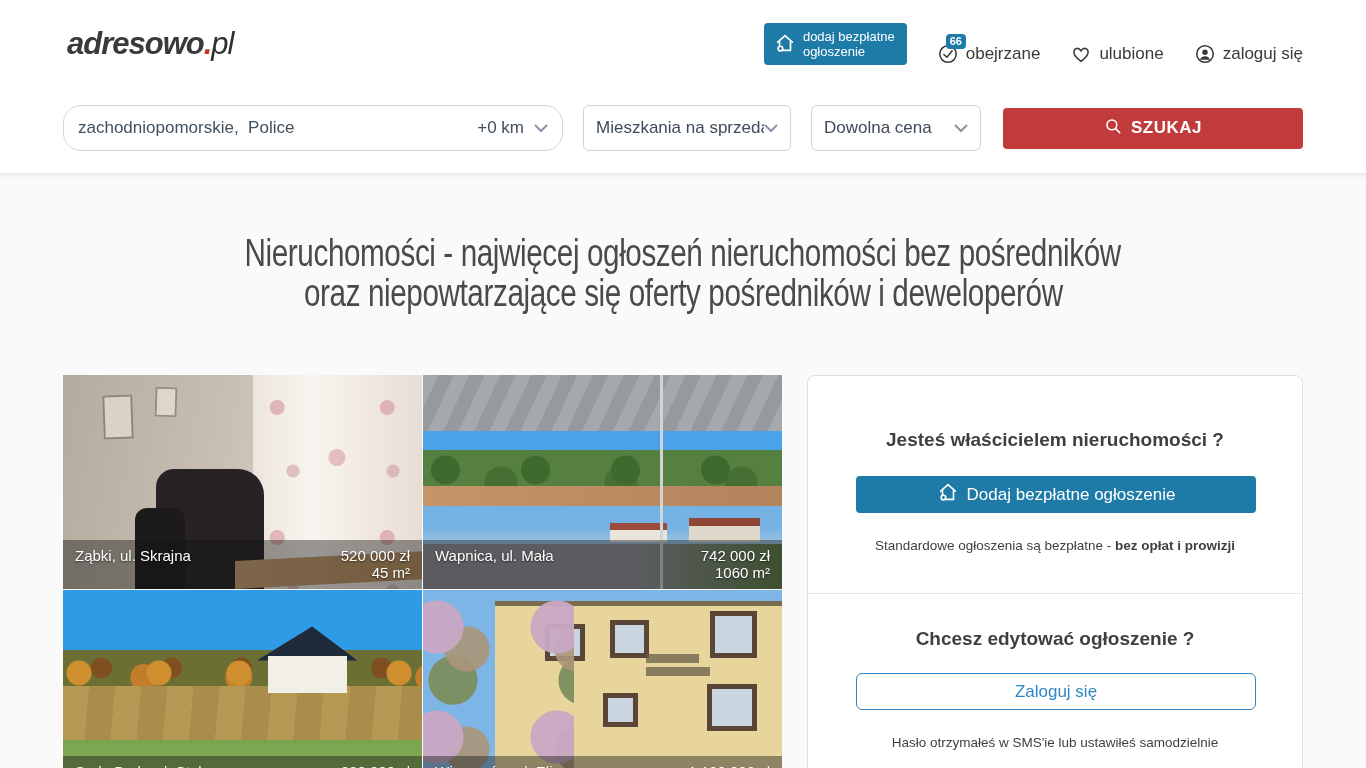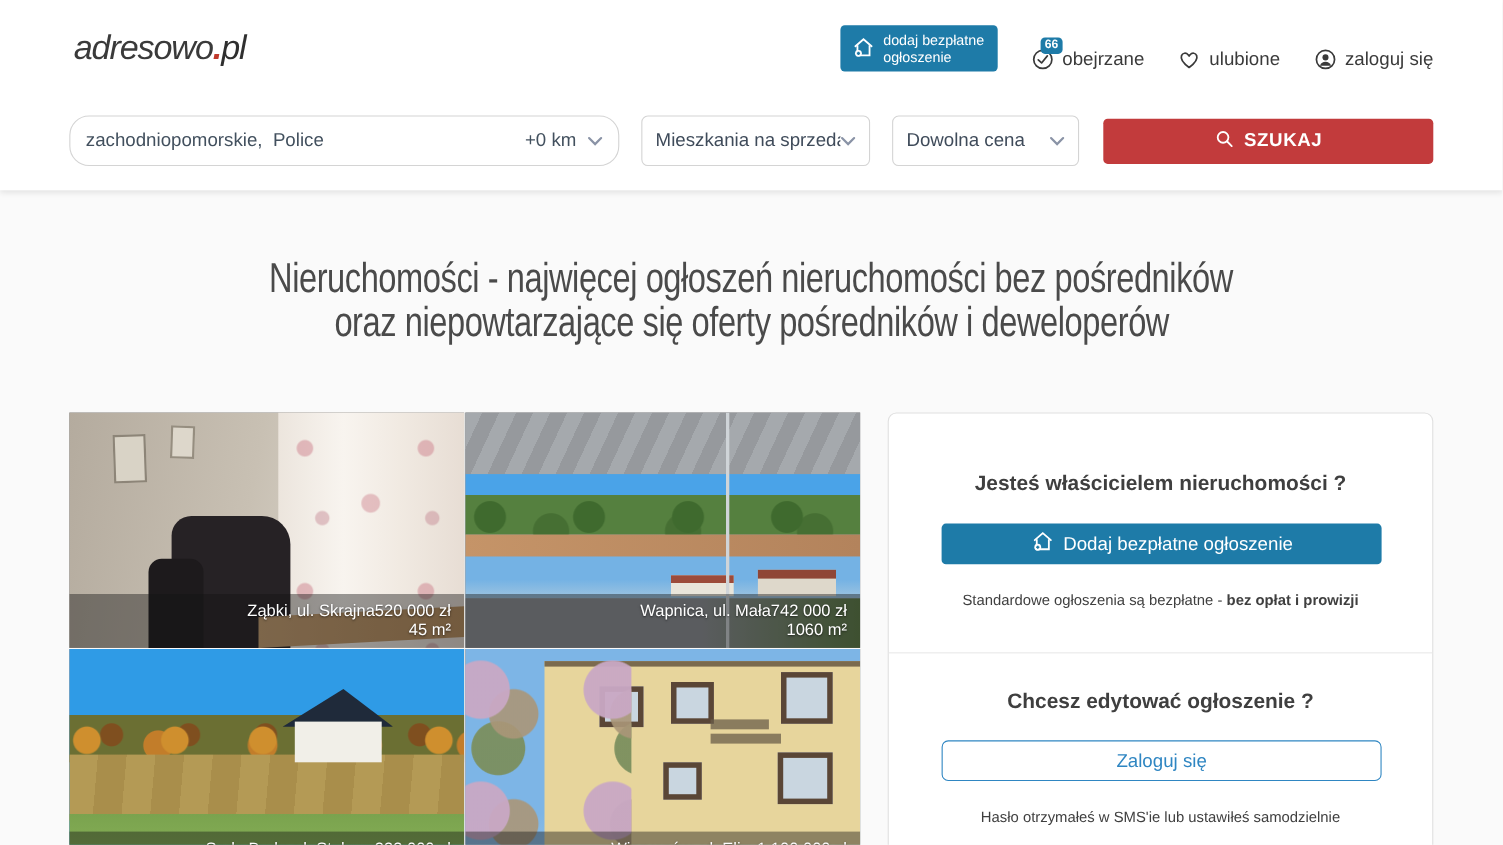--- a/index.html
+++ b/index.html
@@ -4,21 +4,21 @@
 <style>
   * { margin:0; padding:0; box-sizing:border-box; }
   html,body { width:1366px; height:768px; overflow:hidden; background:#fafafa;
     font-family:"Liberation Sans", sans-serif; color:#3d3d3d; }
 
   
   .chrome { background:#fff; box-shadow:0 2px 5px rgba(0,0,0,.09); position:relative; z-index:5; }
   .header { height:88px; display:flex; align-items:center; justify-content:space-between;
     padding:0 63px; }
   .logo { font-size:31px; font-style:italic; letter-spacing:-1px; cursor:pointer; margin-left:4px; white-space:nowrap; }
-  .logo .main { font-weight:normal; color:#3a3a3a; }
+  .logo .main { font-weight:bold; color:#3a3a3a; }
   .logo .dot  { font-weight:bold; color:#c0392b; }
   .logo .suf  { font-weight:normal; color:#2f2f2f; }
 
   .hdr-right { display:flex; align-items:flex-end; gap:30px; }
   .add-btn { background:#1e7ba8; color:#fff; border:none; border-radius:4px;
     padding:6px 12px 6px 10px; display:flex; align-items:center; gap:7px; cursor:pointer;
     font-size:13px; line-height:15px; text-align:left; font-family:inherit; }
   .hdr-item { display:flex; align-items:center; gap:7px; font-size:17px; color:#3a3a3a;
     cursor:pointer; position:relative; }
   .hdr-item svg { display:block; }
@@ -49,21 +49,21 @@
     white-space:nowrap; letter-spacing:-.5px; }
 
   
   .content { display:flex; margin:62px 63px 0; align-items:flex-start; }
 
   .grid { width:719px; display:grid; grid-template-columns:359px 359px; grid-auto-rows:214px; gap:1px; }
   .tile { position:relative; overflow:hidden; cursor:pointer; background:#888; }
   .photo { position:absolute; inset:0; }
   .photo div { position:absolute; }
   .tile-footer { position:absolute; left:0; right:0; bottom:0; min-height:48px;
-    background:rgba(20,20,20,.42); color:#fff; display:flex; justify-content:flex-end;
+    background:rgba(20,20,20,.42); color:#fff; display:flex; justify-content:space-between;
     padding:7px 12px 8px; font-size:15px; text-shadow:0 1px 2px rgba(0,0,0,.6); }
   .tf-right { text-align:right; }
   .tf-area { margin-top:5px; }
 
   
   .p1 { background:linear-gradient(100deg,#b4ab9e 0%,#c8c0b3 45%,#d8d2c8 70%,#e9e4dc 100%); }
   .p1 .frame1 { left:40px; top:20px; width:30px; height:44px; background:#d9d3c6; border:2px solid #8d8578; transform:rotate(-2deg); }
   .p1 .frame2 { left:92px; top:12px; width:22px; height:30px; background:#ddd7cb; border:2px solid #968e80; transform:rotate(2deg); }
   .p1 .curtain { right:0; top:0; width:47%; height:100%;
     background:

